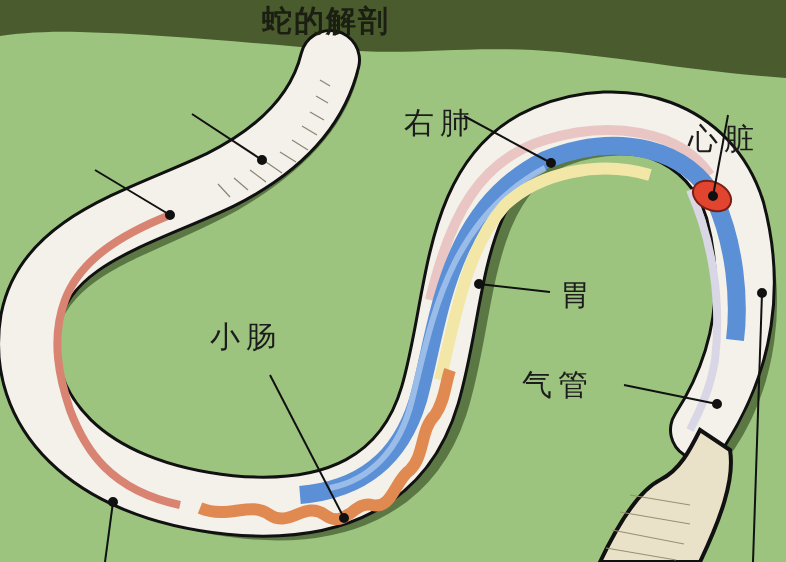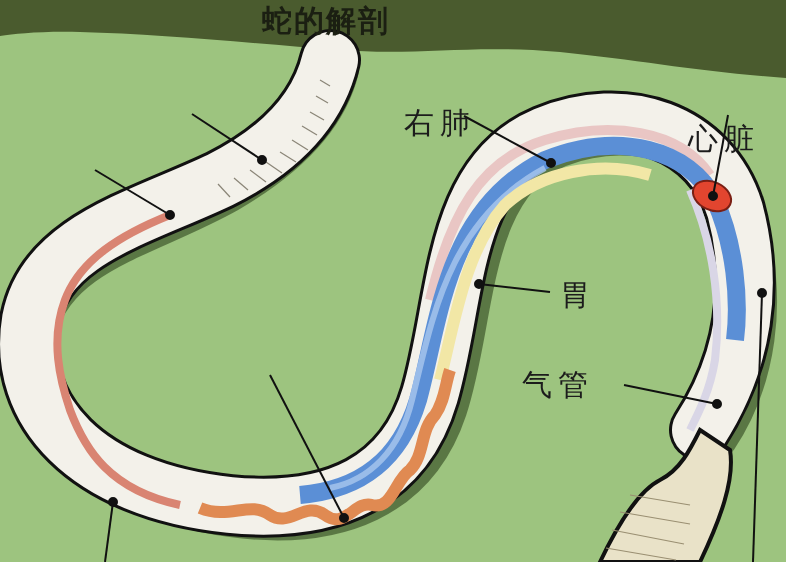--- a/index.html
+++ b/index.html
@@ -95,14 +95,15 @@
       <line x1="762" y1="293" x2="753" y2="562"></line>
         <circle cx="762" cy="293" r="4"></circle>
     </g>
   </svg>
 
   <div class="title" style="left:262px; top:6px;">蛇的解剖</div>
 
   <div class="label" style="left:404px; top:68px;margin-top:40px;">右肺</div>
   <div class="label" style="left:688px; top:92px;margin-top:32px;">心脏</div>
   <div class="label" style="left:560px; top:280px;">胃</div>
+  <div class="label" style="left:210px; top:322px;">小肠</div>
   <div class="label" style="left:522px; top:370px;font-family:Liberation Serif, serif;">气管</div>
 </div>
 
 </body></html>

